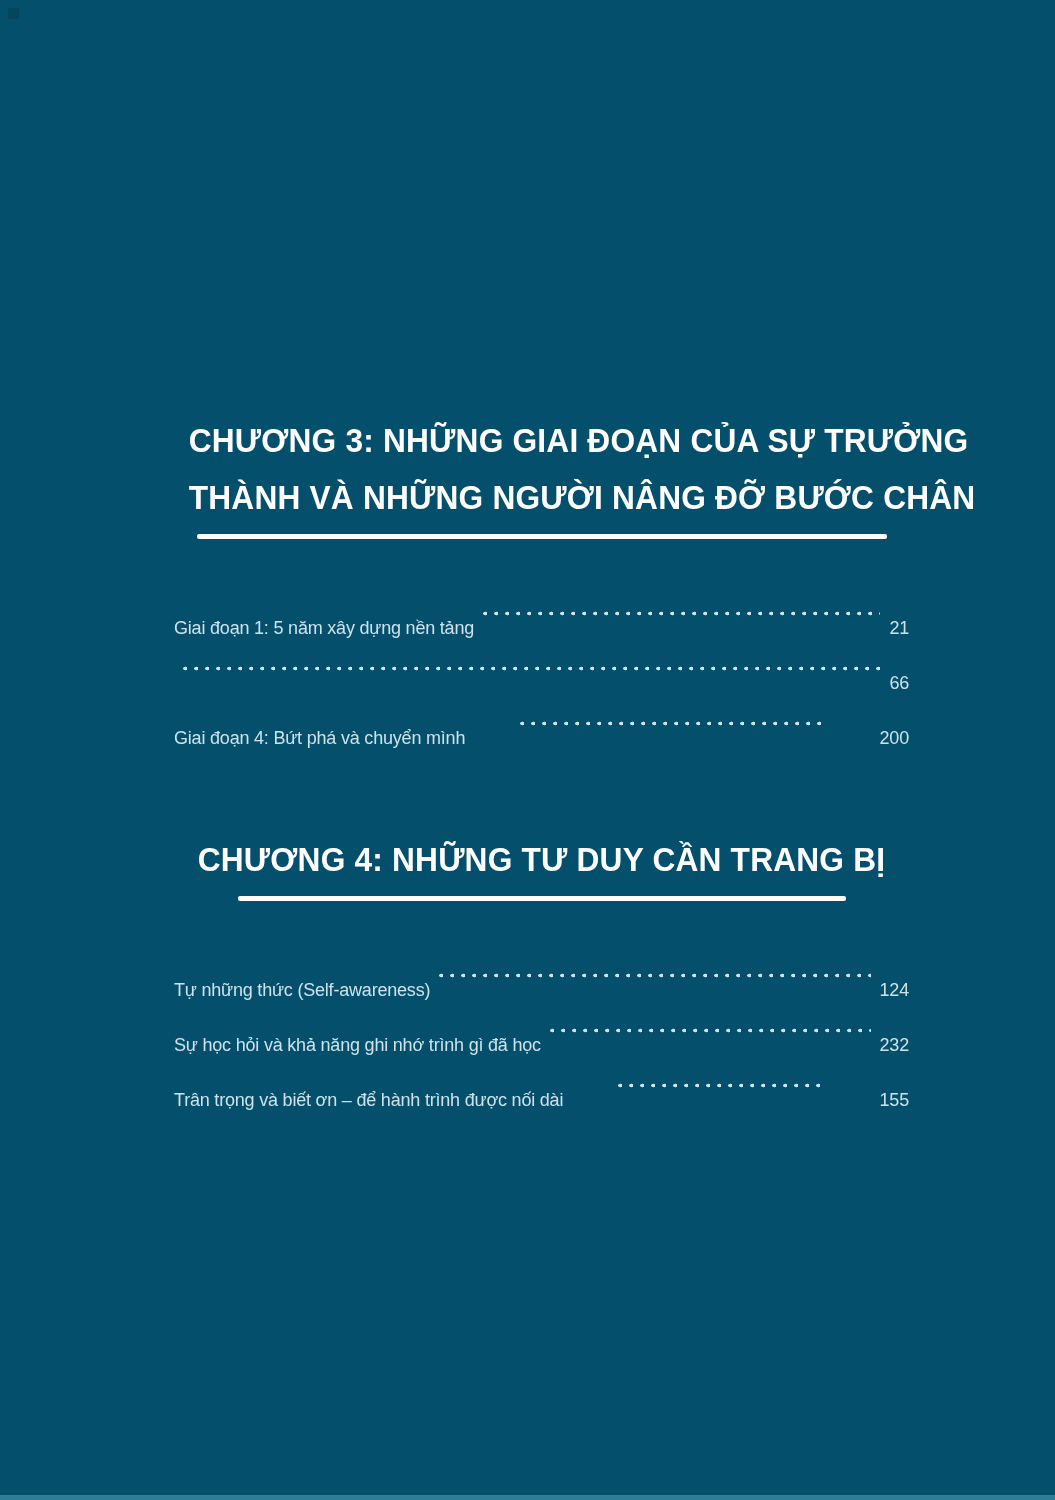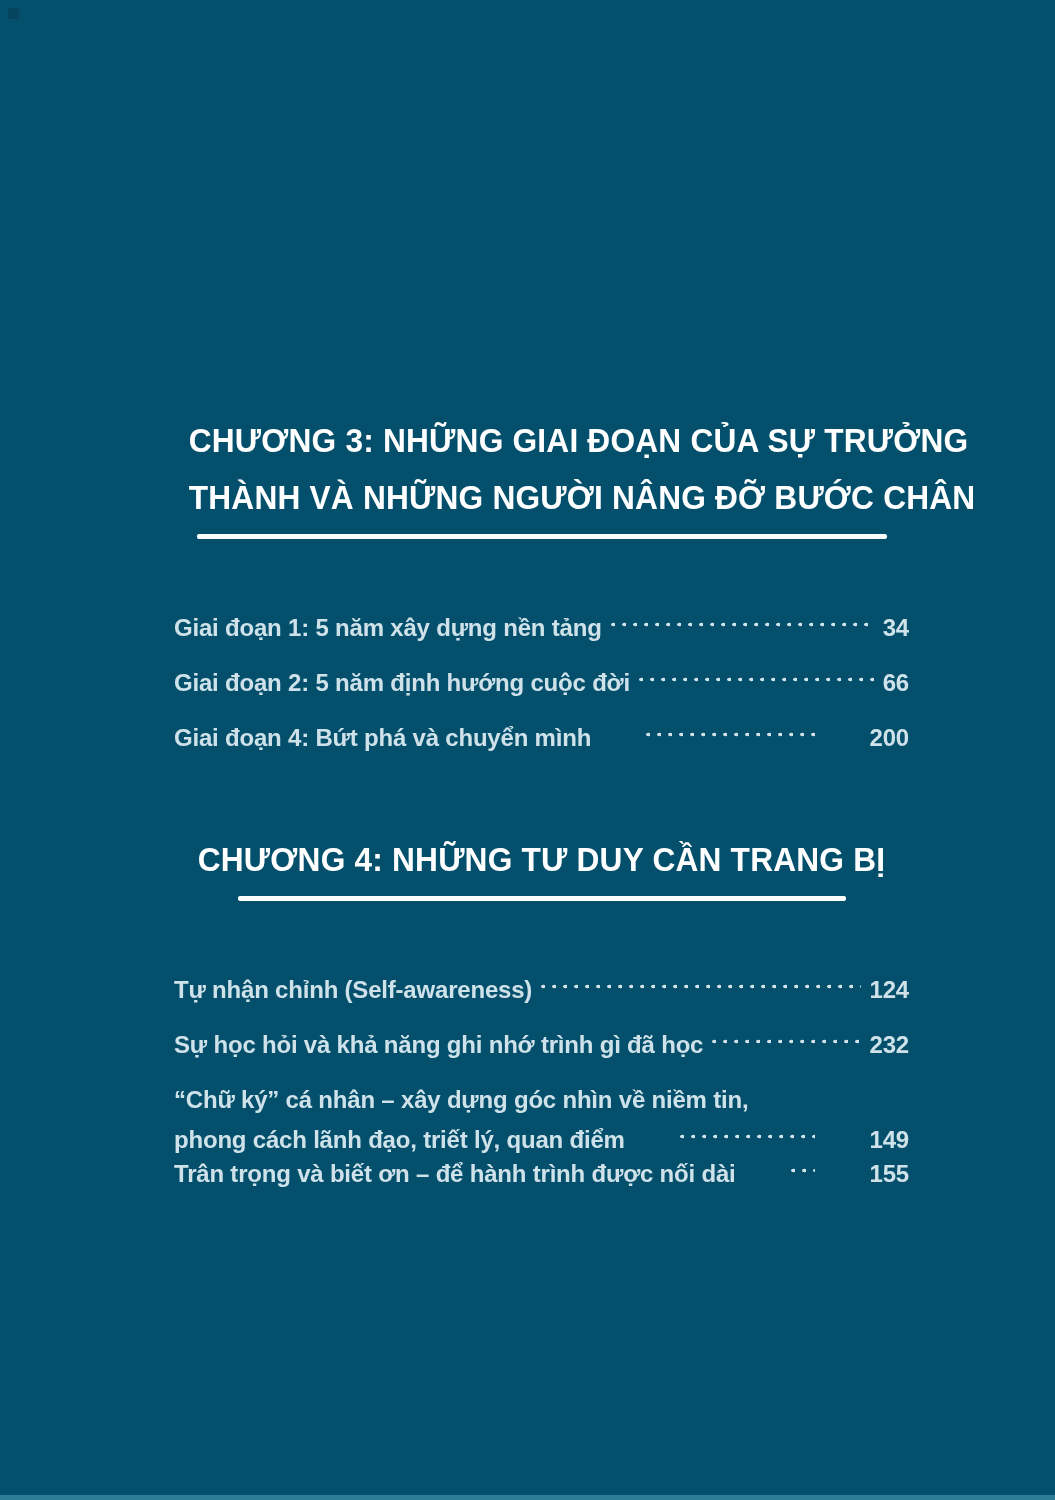--- a/index.html
+++ b/index.html
@@ -41,26 +41,25 @@
     white-space:nowrap;
   }
   .heading-underline{
     height:5px;background:var(--rule);
     margin:8px auto 0;border-radius:2px;
   }
   .u-ch3{width:690px;}
   .u-ch4{width:608px;}
   .entries{margin-top:72px;}
   .toc-row{
-    display:flex;align-items:center;
+    display:flex;align-items:flex-start;
     color:var(--body);
-    font-size:24px;line-height:34px;
+    font-size:18px;line-height:34px;
     letter-spacing:-.2px;
     margin-bottom:21px;
-    font-weight:bold;
   }
   .toc-row:last-child{margin-bottom:0;gap:46px;}
   .toc-label{white-space:nowrap;}
   .leader{
     flex:1 1 auto;
     height:5px;
     margin:0 9px 7px 9px;
     background-image:radial-gradient(circle at 2.2px 2.5px, var(--body) 1.8px, rgba(0,0,0,0) 2.1px);
     background-size:11px 5px;
     background-repeat:repeat-x;
@@ -84,61 +83,50 @@
   <div class="content">
 
     <div class="section-ch3">
       <h2 class="chapter-heading"><span>CHƯƠNG 3: NHỮNG GIAI ĐOẠN CỦA SỰ TRƯỞNG</span><br><span>THÀNH VÀ NHỮNG NGƯỜI NÂNG ĐỠ BƯỚC CHÂN</span></h2>
       <div class="heading-underline u-ch3"></div>
 
       <div class="entries">
         <div class="toc-row">
           <span class="toc-label">Giai đoạn 1: 5 năm xây dựng nền tảng</span>
           <span class="leader"></span>
-          <span class="toc-page">34</span>
+          <span class="toc-page">21</span>
         </div>
         <div class="toc-row">
-          <span class="toc-label">Giai đoạn 2: 5 năm định hướng cuộc đời</span>
           <span class="leader"></span>
           <span class="toc-page">66</span>
         </div>
         <div class="toc-row">
           <span class="toc-label">Giai đoạn 4: Bứt phá và chuyển mình</span>
           <span class="leader"></span>
           <span class="toc-page">200</span>
         </div>
       </div>
     </div>
 
     <div class="section-ch4">
       <h2 class="chapter-heading"><span>CHƯƠNG 4: NHỮNG TƯ DUY CẦN TRANG BỊ</span></h2>
       <div class="heading-underline u-ch4"></div>
 
       <div class="entries">
         <div class="toc-row">
-          <span class="toc-label">Tự nhận chỉnh (Self-awareness)</span>
+          <span class="toc-label">Tự những thức (Self-awareness)</span>
           <span class="leader"></span>
           <span class="toc-page">124</span>
         </div>
         <div class="toc-row">
           <span class="toc-label">Sự học hỏi và khả năng ghi nhớ trình gì đã học</span>
           <span class="leader"></span>
           <span class="toc-page">232</span>
         </div>
 
-        <div class="toc-entry-multiline">
-          <div class="toc-row first-line">
-            <span class="toc-label">“Chữ ký” cá nhân – xây dựng góc nhìn về niềm tin,</span>
-          </div>
-          <div class="toc-row">
-            <span class="toc-label">phong cách lãnh đạo, triết lý, quan điểm</span>
-            <span class="leader"></span>
-            <span class="toc-page">149</span>
-          </div>
-        </div>
 
         <div class="toc-row">
           <span class="toc-label">Trân trọng và biết ơn – để hành trình được nối dài</span>
           <span class="leader"></span>
           <span class="toc-page">155</span>
         </div>
       </div>
     </div>
 
   </div>

